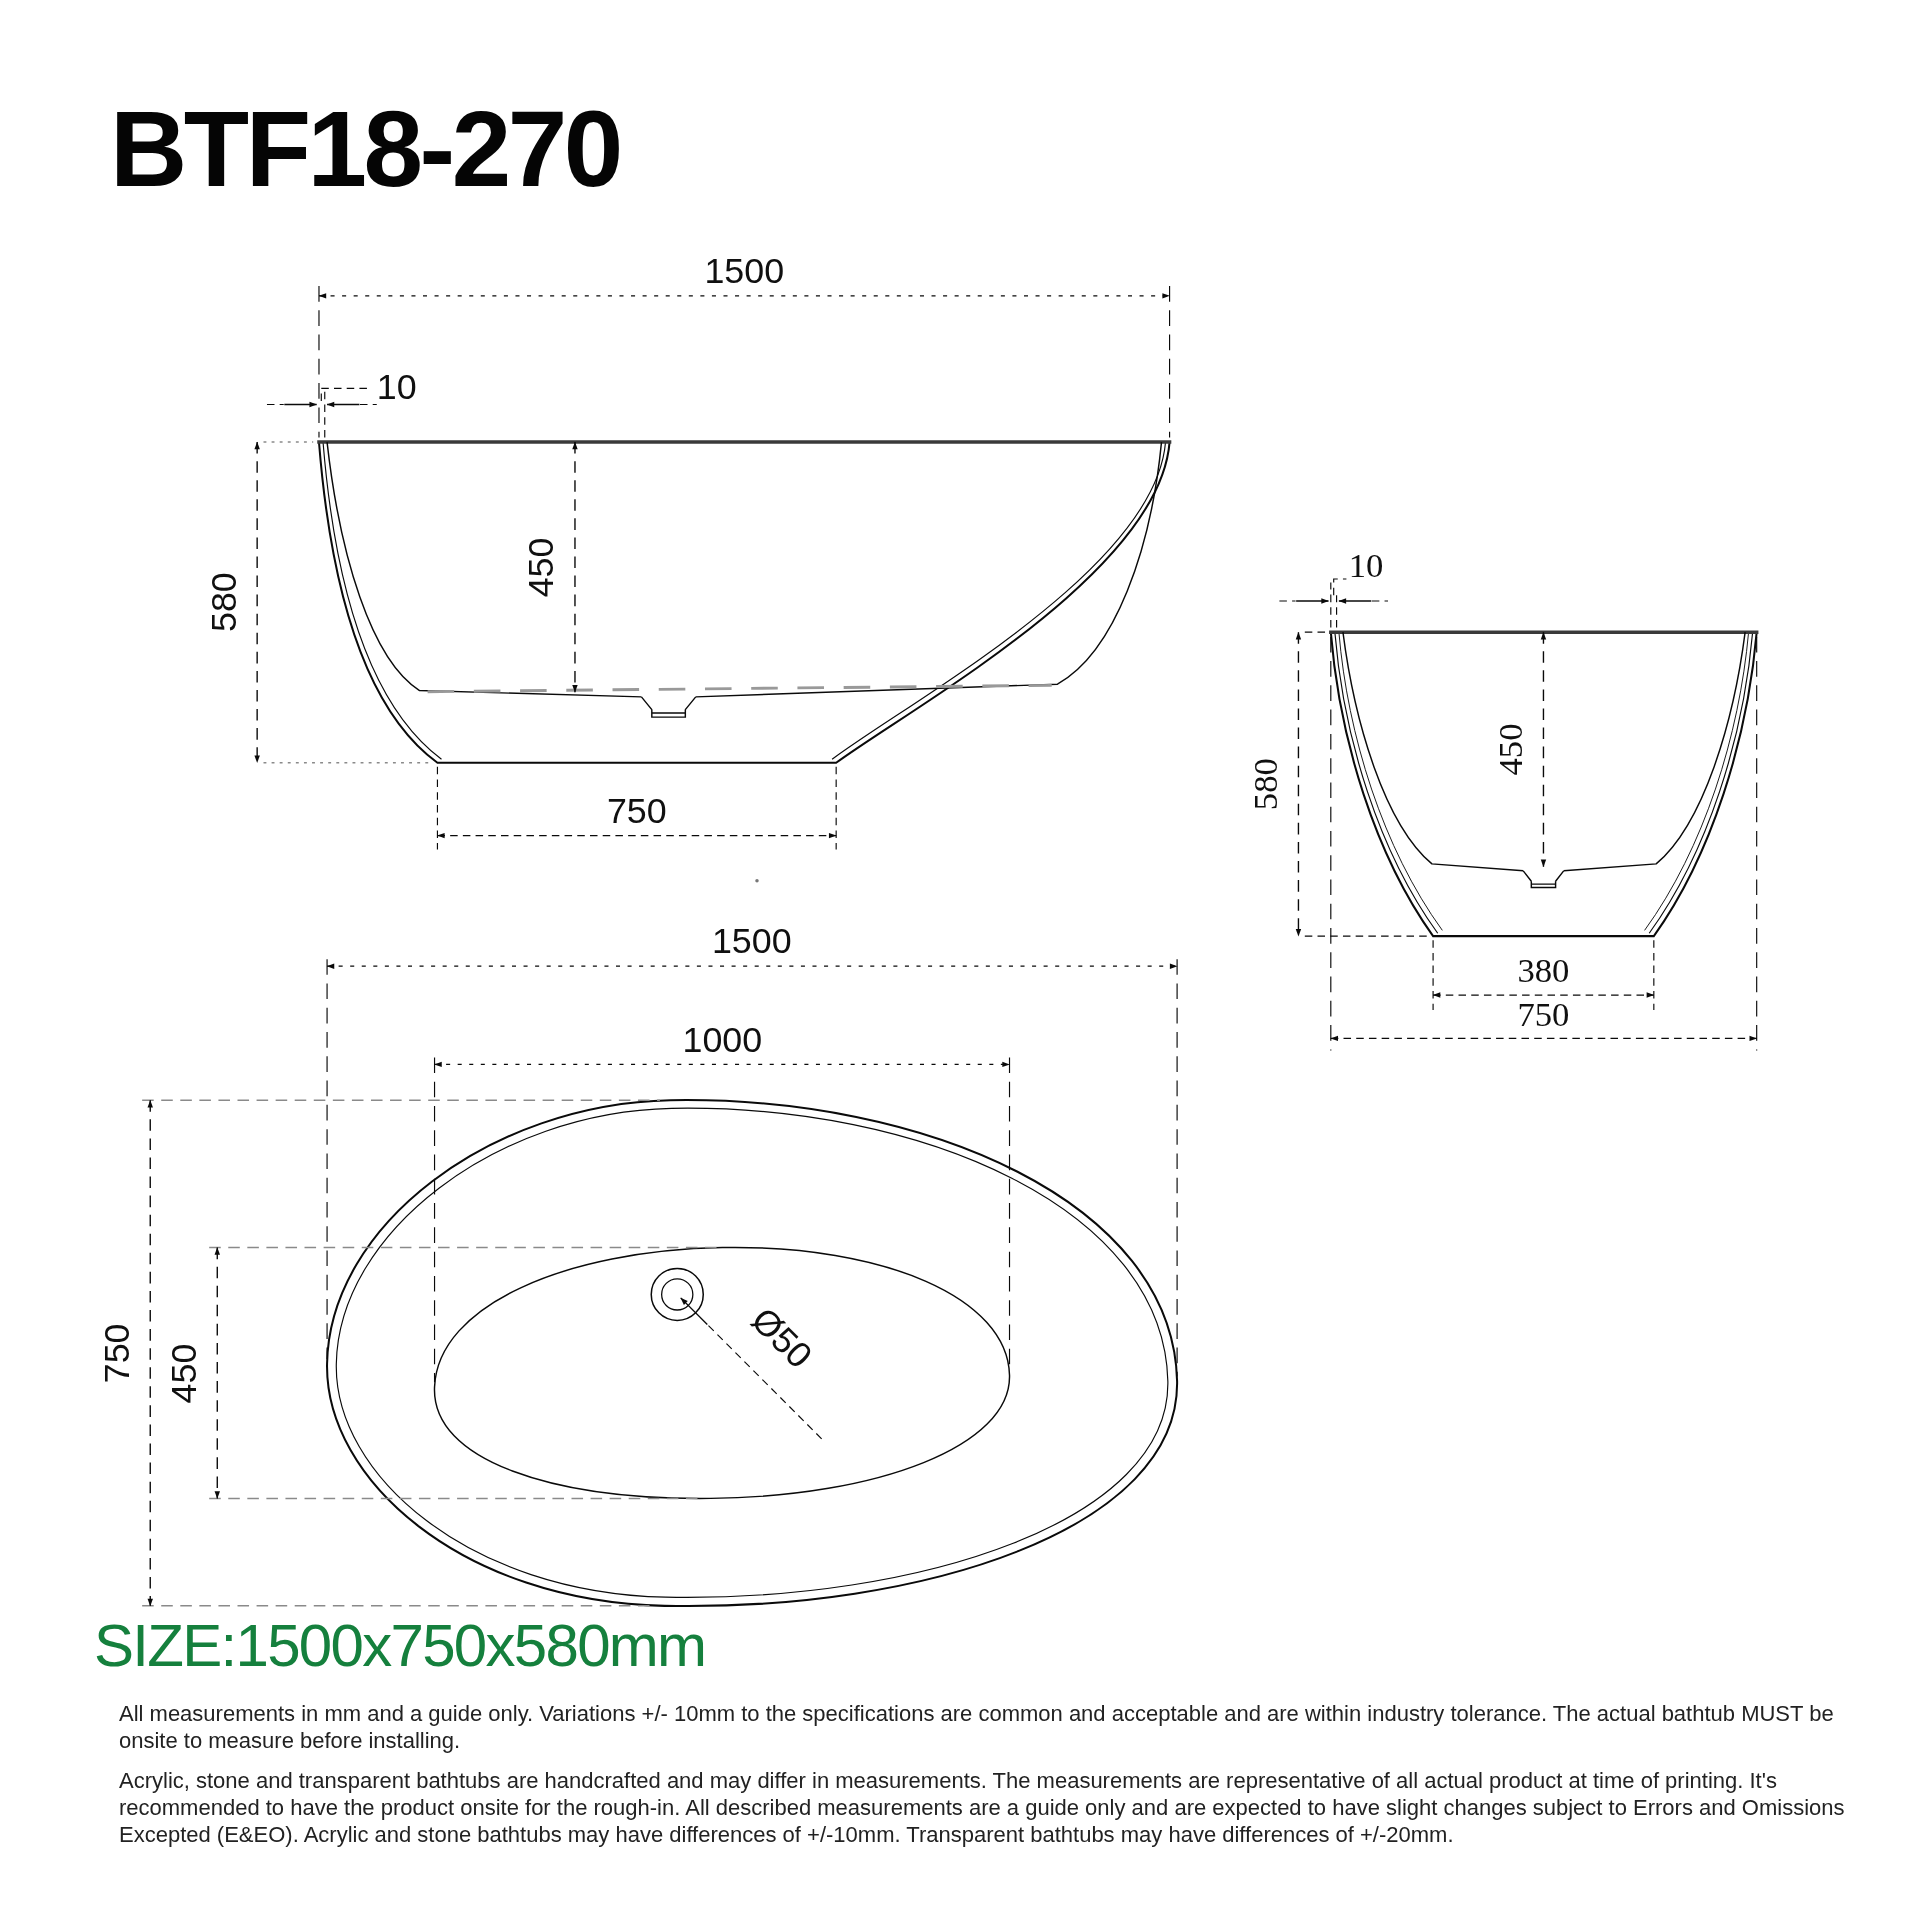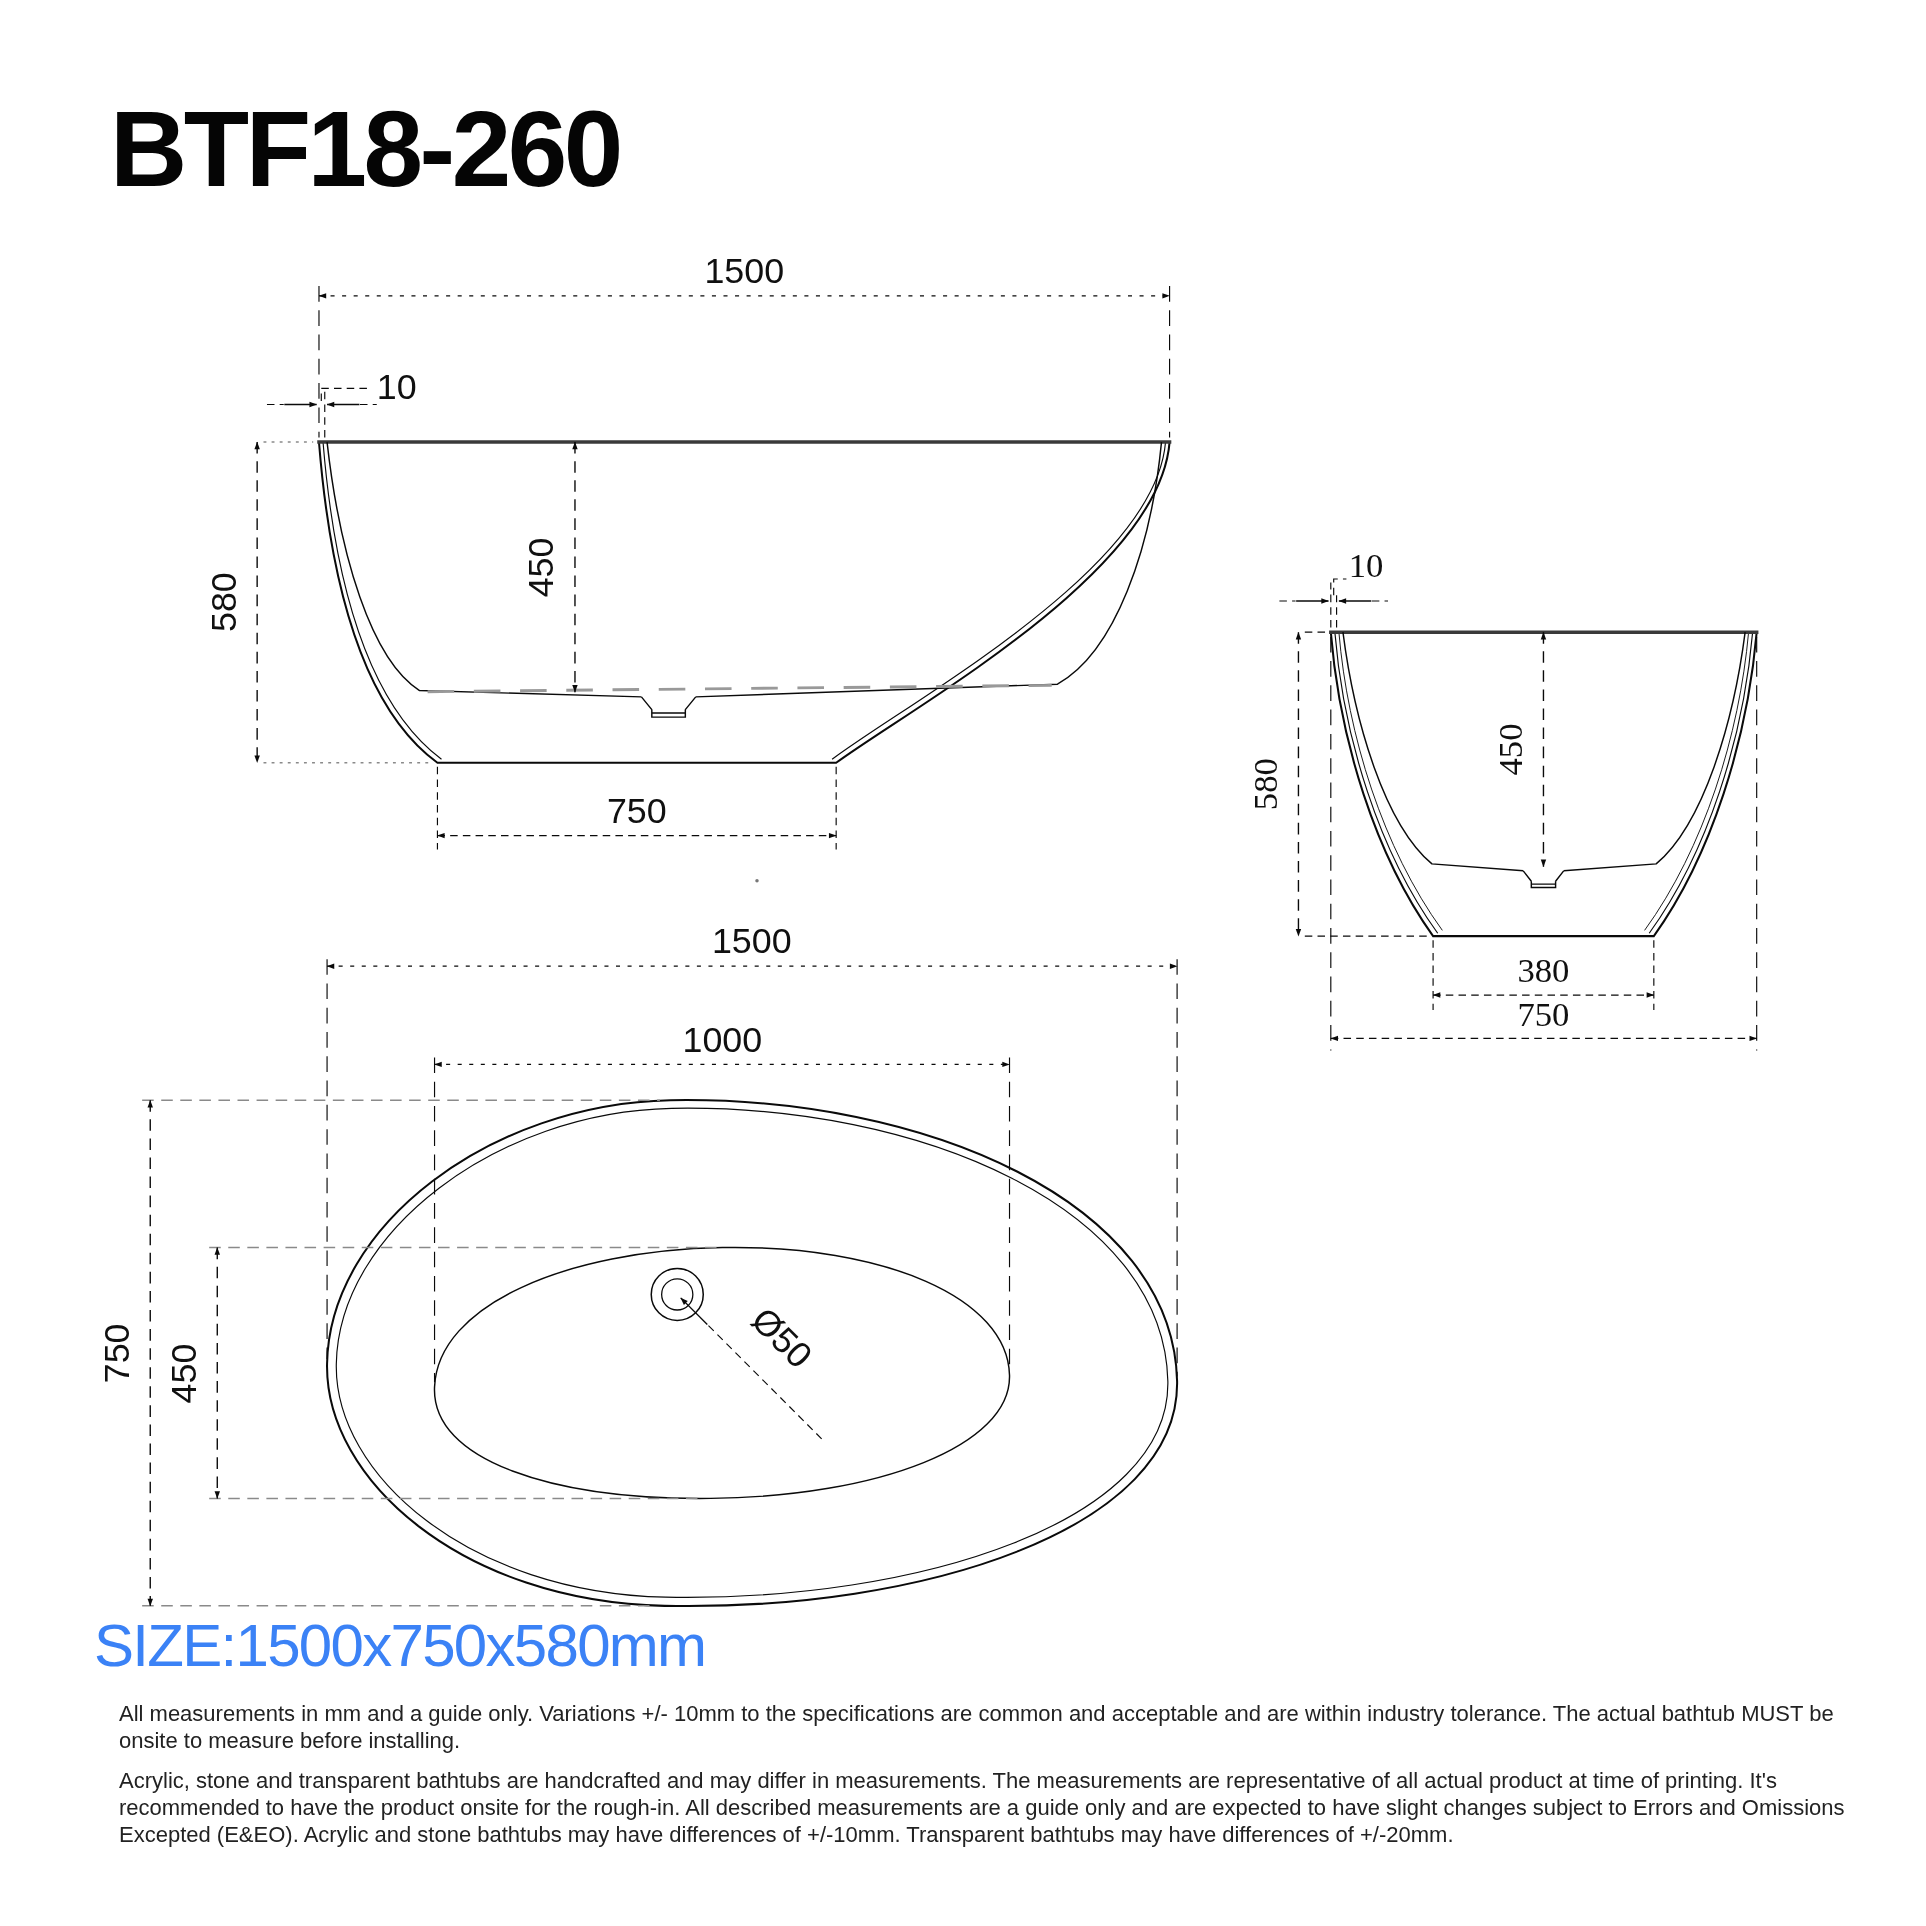--- a/index.html
+++ b/index.html
@@ -1,19 +1,19 @@
 <!DOCTYPE html>
 <html style="font-size:9.2px"><head>
 <meta charset="utf-8">
 <style>
   html,body{margin:0;padding:0;background:#ffffff;}
   body{width:1926px;height:1926px;position:relative;font-family:"Liberation Sans",sans-serif;color:#111;}
   .abs{position:absolute;}
   #title{left:110px;top:87px;font-size:107px;font-weight:bold;letter-spacing:-3.5px;color:#050505;white-space:nowrap;}
-  #sizeline{left:94px;top:1611px;font-size:60px;font-weight:400;letter-spacing:-1.7px;color:#3b82f6;white-space:nowrap;}
+  #sizeline{left:94px;top:1611px;font-size:60px;font-weight:400;letter-spacing:-1.7px;color:#15803d;white-space:nowrap;}
   #notes{left:94px;top:1700px;width:1741px;font-size:22px;line-height:27px;color:#222;margin-left:25px;}
   #notes p{margin:0 0 12.7px 0;}
   svg{position:absolute;left:0;top:0;}
   svg text{font-family:"Liberation Sans",sans-serif;font-size:62px;fill:#101010;}
   svg text.serif{font-family:"Liberation Serif",serif;font-size:60px;}
   .ln{stroke:#0a0a0a;fill:none;}
   .shell{stroke-width:3.5px;}
   .shell2{stroke-width:2px;}
   .basin{stroke-width:2.5px;}
   .rim{stroke:#3a3a3a;stroke-width:6px;}
@@ -22,21 +22,21 @@
   .gext{stroke:#8a8a8a;stroke-width:2.6px;fill:none;}
   .dots{stroke-dasharray:7 13;}
   .dash{stroke-dasharray:20 13;}
   .ldash{stroke-dasharray:27 15;}
   .fdots{stroke-dasharray:5 9;}
   .mdash{stroke-dasharray:13 9;}
 </style>
 </head>
 <body>
 
-<div id="title" class="abs">BTF18-260</div>
+<div id="title" class="abs">BTF18-270</div>
 
 <svg width="1926" height="1926" viewBox="0 0 3333 3333">
   <defs>
     <marker id="arr" viewBox="0 0 10 10" refX="9.6" refY="5" markerWidth="36" markerHeight="13" markerUnits="userSpaceOnUse" orient="auto-start-reverse">
       <path d="M0,1.4 L10,5 L0,8.6 z" fill="#0a0a0a"></path>
     </marker>
   </defs>
 
   <g>
 

